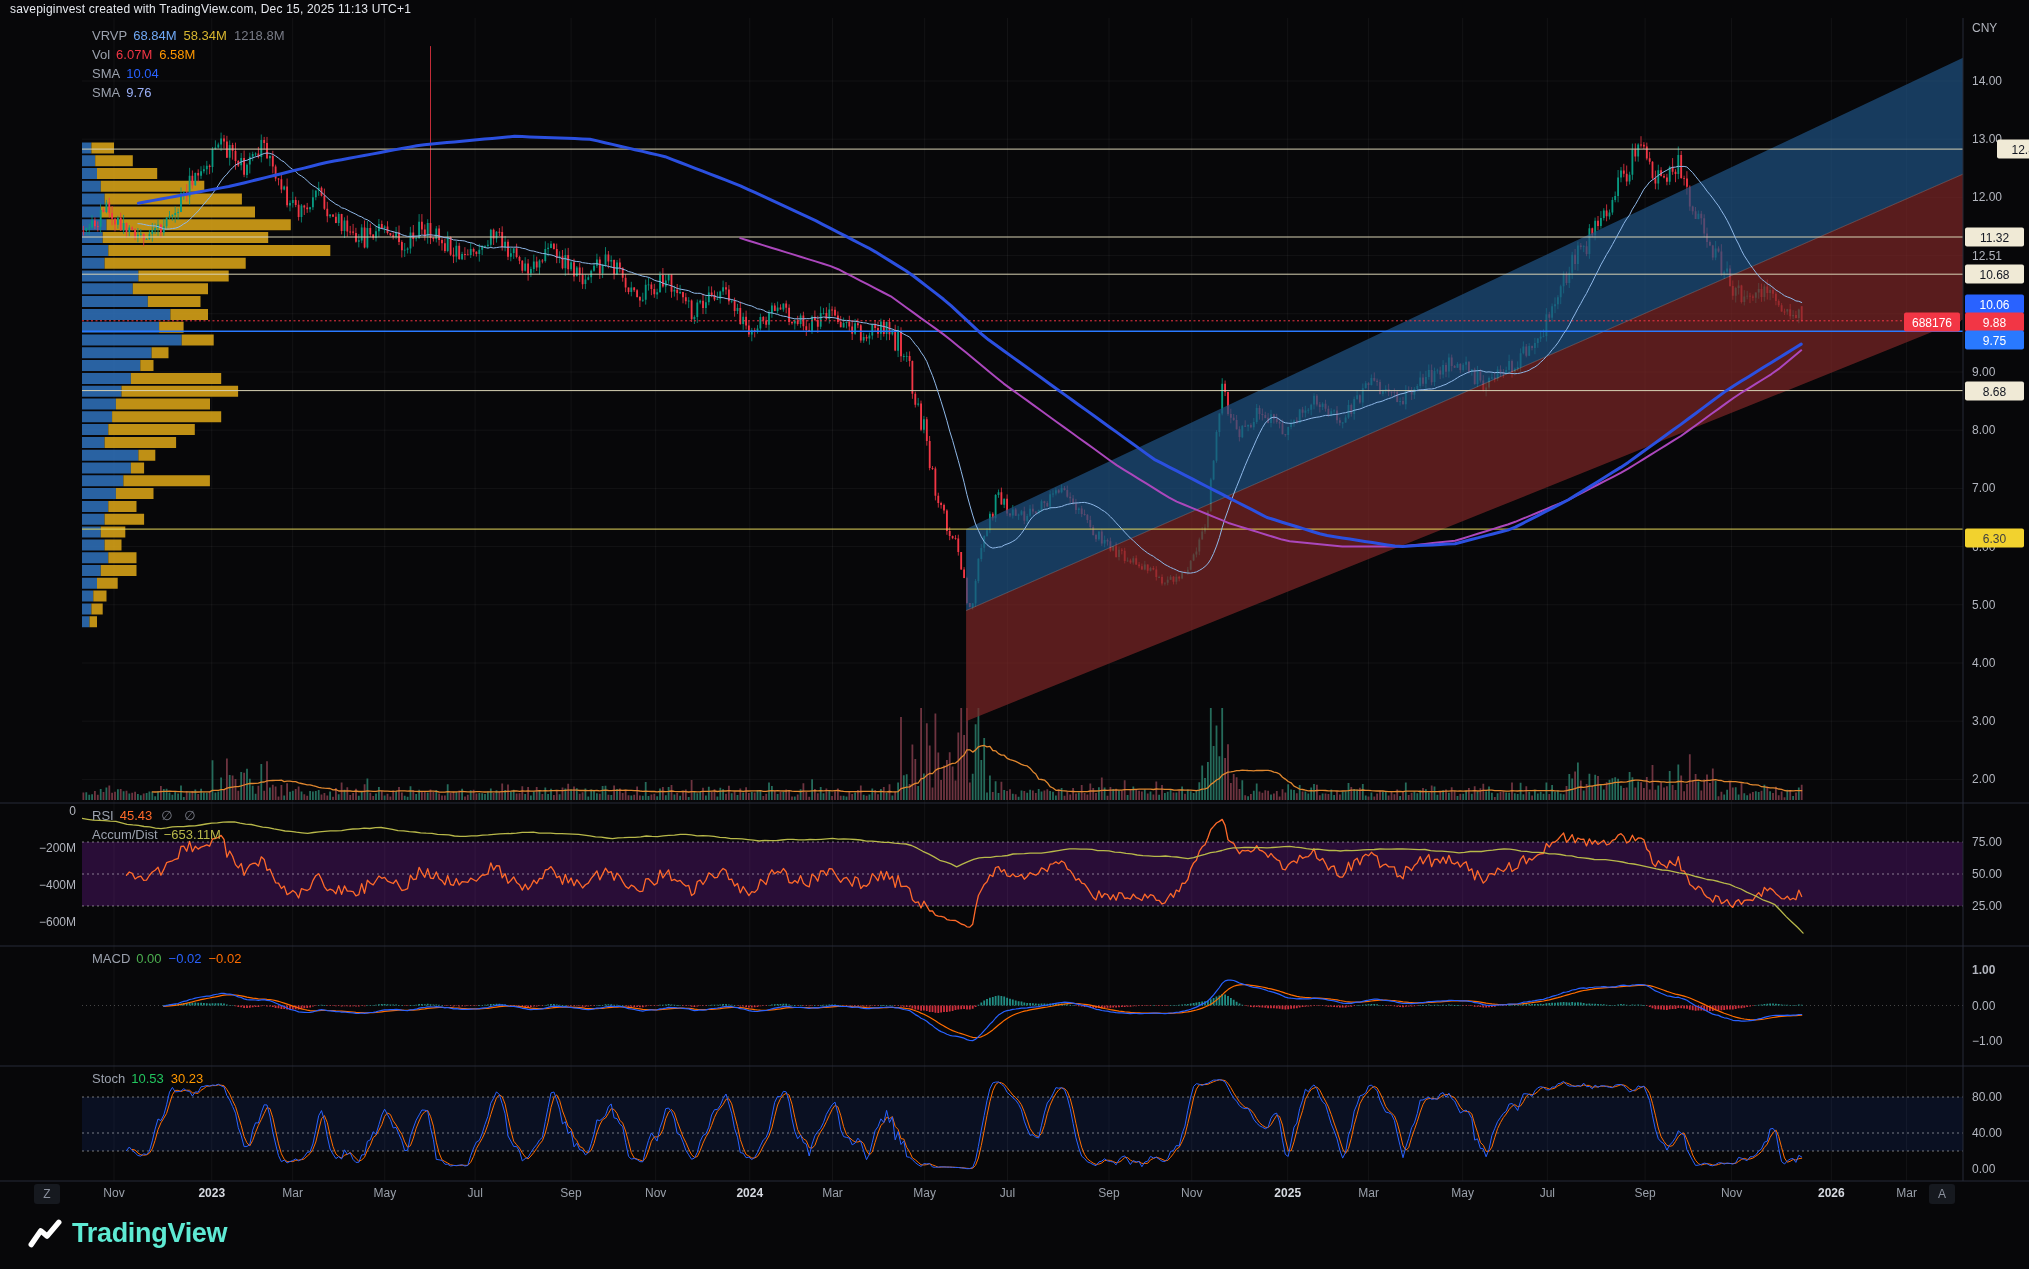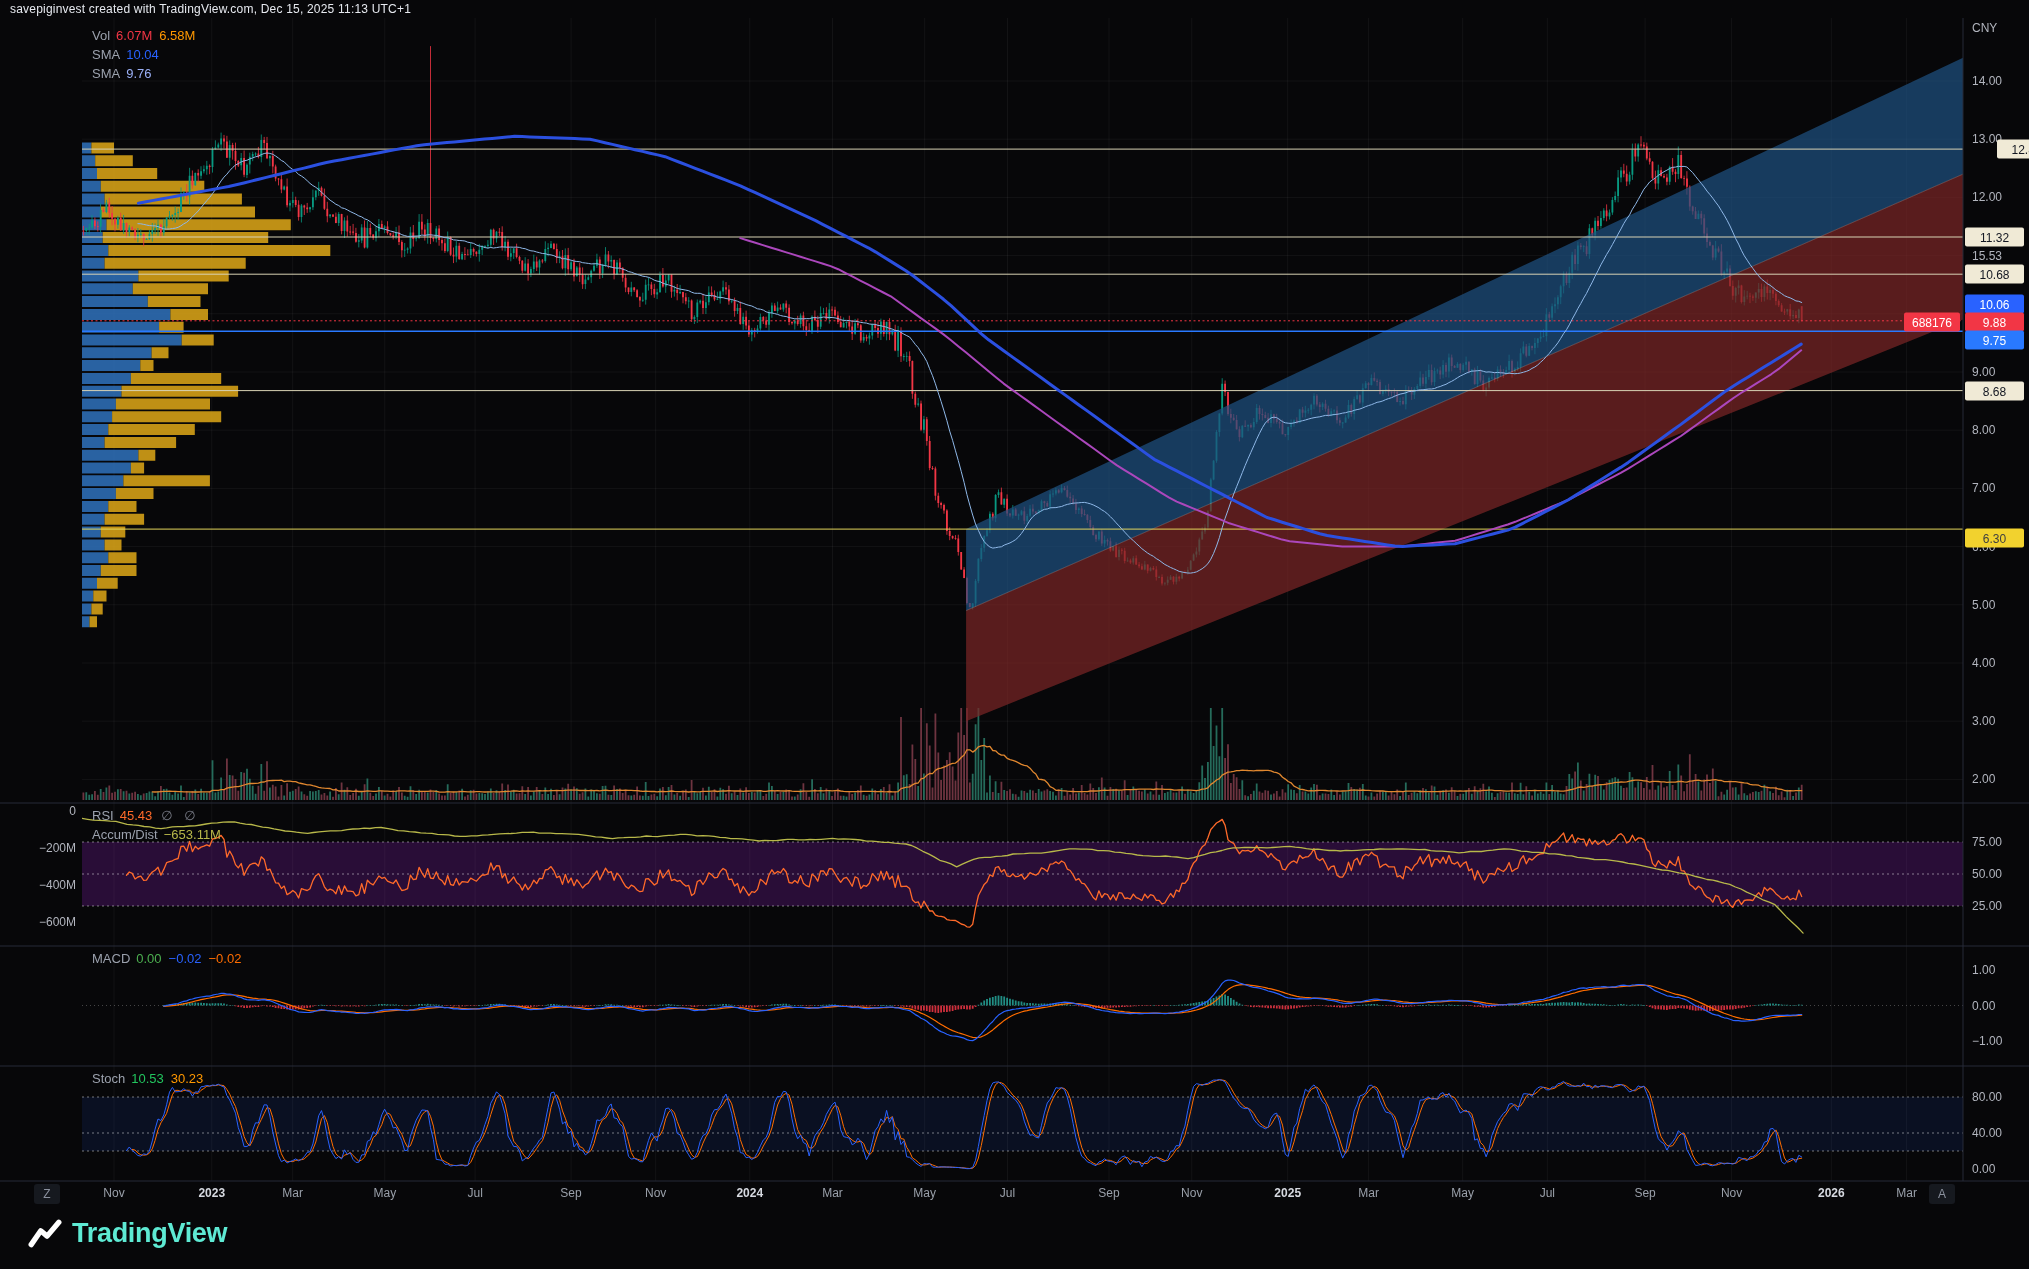--- a/index.html
+++ b/index.html
@@ -101,20 +101,24 @@
       <line x1="1963" y1="18" x2="1963" y2="1181" stroke="#262b38" stroke-width="1"></line>
     </svg>
 
   <div id="overlay">
     <div class="axiszone" style="left:1963px;top:18px;width:66px;height:1163px;"></div>
     <div class="axiszone" style="left:0;top:1181px;width:2029px;height:26px;"></div>
     <div class="axiszone" style="left:0;top:803px;width:82px;height:143px;"></div>
 
     <div class="legend" style="left:92px;top:26px">
       <div class="lrow">
+        <span class="llabel">VRVP</span>
+        <span class="lvals"><span style="color: rgb(111, 168, 245);">68.84M</span><span style="color: rgb(216, 182, 47);">58.34M</span><span style="color: rgb(120, 123, 134);">1218.8M</span></span>
+      </div>
+      <div class="lrow">
         <span class="llabel">Vol</span>
         <span class="lvals"><span style="color: rgb(242, 54, 69);">6.07M</span><span style="color: rgb(255, 152, 0);">6.58M</span></span>
       </div>
       <div class="lrow">
         <span class="llabel">SMA</span>
         <span class="lvals"><span style="color: rgb(41, 98, 255);">10.04</span></span>
       </div>
       <div class="lrow">
         <span class="llabel">SMA</span>
         <span class="lvals"><span style="color: rgb(155, 176, 247);">9.76</span></span>
@@ -155,38 +159,38 @@
         <path d="M3 24 L12 11 L18 16 L29 3" stroke="#ffffff" stroke-width="5" fill="none" stroke-linecap="round" stroke-linejoin="round"></path>
       </svg>
       <span>TradingView</span>
     </div>
 
     <div id="labels">
         <span class="tick cny">CNY</span>
         <span class="tick right" style="top: 81px;">14.00</span>
         <span class="tick right" style="top: 139.2px;">13.00</span>
         <span class="tick right" style="top: 197.4px;">12.00</span>
-        <span class="tick right" style="top: 255.6px;">15.53</span>
+        <span class="tick right" style="top: 255.6px;">12.51</span>
         <span class="tick right" style="top: 313.8px;">10.00</span>
         <span class="tick right" style="top: 372px;">9.00</span>
         <span class="tick right" style="top: 430.2px;">8.00</span>
         <span class="tick right" style="top: 488.4px;">7.00</span>
         <span class="tick right" style="top: 546.6px;">6.00</span>
         <span class="tick right" style="top: 604.8px;">5.00</span>
         <span class="tick right" style="top: 663px;">4.00</span>
         <span class="tick right" style="top: 721.2px;">3.00</span>
         <span class="tick right" style="top: 779.4px;">2.00</span>
         <span class="tick right" style="top: 842px;">75.00</span>
         <span class="tick right" style="top: 874px;">50.00</span>
         <span class="tick right" style="top: 906px;">25.00</span>
         <span class="tick left" style="top: 811px;">0</span>
         <span class="tick left" style="top: 848px;">−200M</span>
         <span class="tick left" style="top: 885px;">−400M</span>
         <span class="tick left" style="top: 922px;">−600M</span>
-        <span class="tick right" style="top: 970px;">1.00</span>
+        <span class="tick right" style="top: 970px; font-weight: bold;">1.00</span>
         <span class="tick right" style="top: 1005.5px;">0.00</span>
         <span class="tick right" style="top: 1041px;">−1.00</span>
         <span class="tick right" style="top: 1097px;">80.00</span>
         <span class="tick right" style="top: 1133px;">40.00</span>
         <span class="tick right" style="top: 1169px;">0.00</span>
         <span class="timelabel" style="left: 113.977px;">Nov</span>
         <span class="timelabel year" style="left: 211.789px;">2023</span>
         <span class="timelabel" style="left: 292.672px;">Mar</span>
         <span class="timelabel" style="left: 384.841px;">May</span>
         <span class="timelabel" style="left: 475.129px;">Jul</span>

